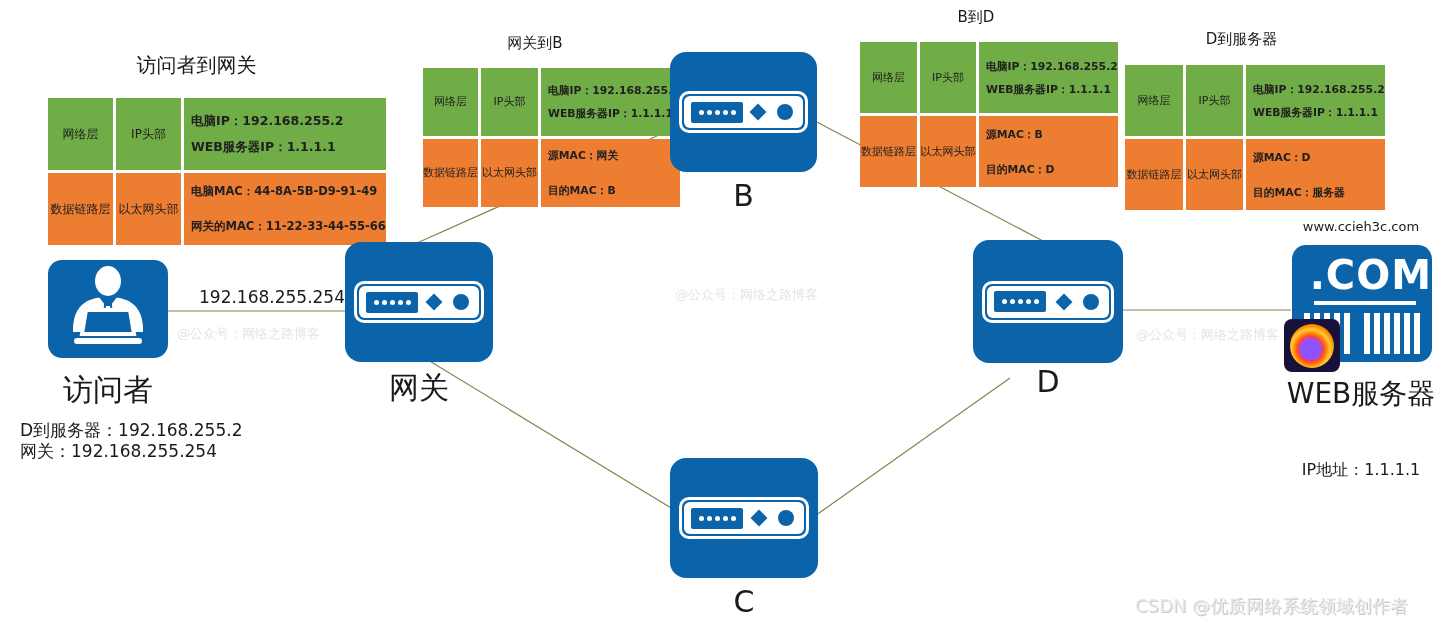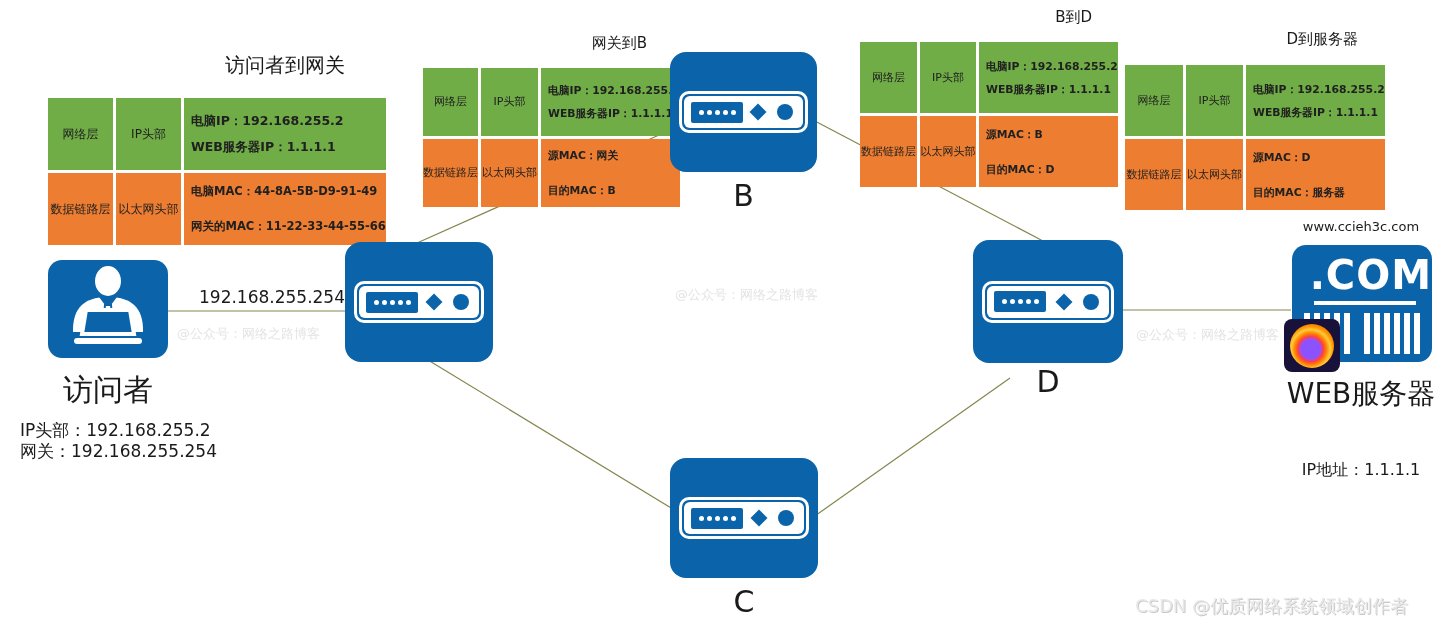--- a/index.html
+++ b/index.html
@@ -8,21 +8,21 @@
   }
   *{box-sizing:border-box;margin:0;padding:0;}
   html,body{background:#fff;}
   body{font-family:"DejaVu Sans","Liberation Sans",sans-serif;color:var(--ink);}
   #stage{position:relative;width:1442px;height:628px;background:#fff;overflow:hidden;}
 
   
   #wires{position:absolute;left:0;top:0;z-index:1;}
 
   
-  .hdr-title{position:absolute;z-index:3;text-align:right;font-size:15px;color:var(--ink);}
+  .hdr-title{position:absolute;z-index:3;text-align:center;font-size:15px;color:var(--ink);}
   .hdr-title.big{font-size:20px;}
   .ptable{position:absolute;z-index:2;display:grid;grid-template-columns:var(--c1) var(--c2) 1fr;
           grid-template-rows:1fr 1fr;gap:3px;background:#fff;}
   .cell{display:flex;align-items:center;justify-content:center;text-align:center;
         font-size:var(--fs,11px);line-height:1.25;color:#202020;}
   .cell.green{background:var(--green);}
   .cell.orange{background:var(--orange);gap:12px;}
   .cell.vals{flex-direction:column;align-items:flex-start;justify-content:center;
              padding-left:7px;font-weight:600;white-space:nowrap;}
   .cell.vals div{line-height:var(--lh,24px);text-align:center;}
@@ -150,40 +150,41 @@
       <ellipse cx="60" cy="21" rx="13" ry="15" fill="#fff"></ellipse>
       <path d="M25,68 C26,43 42,37 60,37 C78,37 94,43 95,68 L95,72 L25,72 Z" fill="#fff"></path>
       <polygon points="51,37 60,49 69,37" fill="#0B64A9"></polygon>
       <polygon points="57,45 63,45 65,68 55,68" fill="#fff" stroke="#0B64A9" stroke-width="2"></polygon>
       <path d="M38,50 L82,50 L86,74 L34,74 Z" fill="#0B64A9" stroke="#fff" stroke-width="4"></path>
       <rect x="26" y="78" width="68" height="6" rx="3" fill="#fff"></rect>
     </svg>
   </div>
   <div class="node-label" style="left:48px;top:370px;width:120px;">访问者</div>
   <div class="small-info" style="left:20px;top:420px;">
-    <div>IP头部：192.168.255.2</div>
+    <div>D到服务器：192.168.255.2</div>
     <div>网关：192.168.255.254</div>
   </div>
   <div class="link-label" style="left:199px;top:287px;width:138px;">192.168.255.254</div>
 
   <div class="node router" style="left:345px;top:242px;width:148px;height:120px;">
     <div class="bar">
         <div class="bar-inner">
       <span class="leds">
             <span class="dot"></span>
             <span class="dot"></span>
             <span class="dot"></span>
             <span class="dot"></span>
             <span class="dot"></span>
           </span>
       <span class="diamond"></span>
       <span class="rcirc"></span>
     </div>
       </div>
   </div>
+  <div class="node-label" style="left:345px;top:368px;width:148px;">网关</div>
 
   <div class="node router" style="left:670px;top:52px;width:147px;height:120px;">
     <div class="bar">
         <div class="bar-inner">
       <span class="leds">
             <span class="dot"></span>
             <span class="dot"></span>
             <span class="dot"></span>
             <span class="dot"></span>
             <span class="dot"></span>

